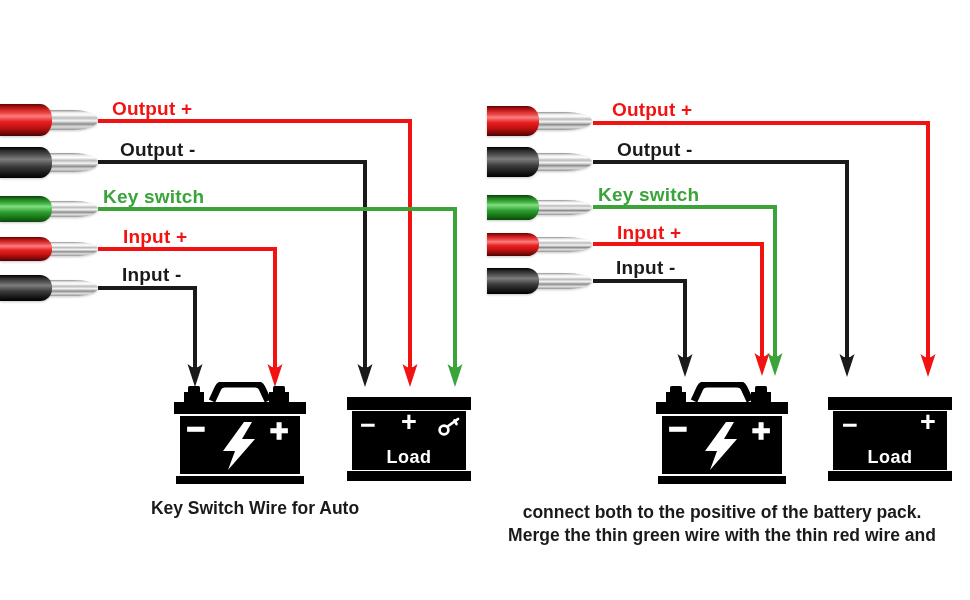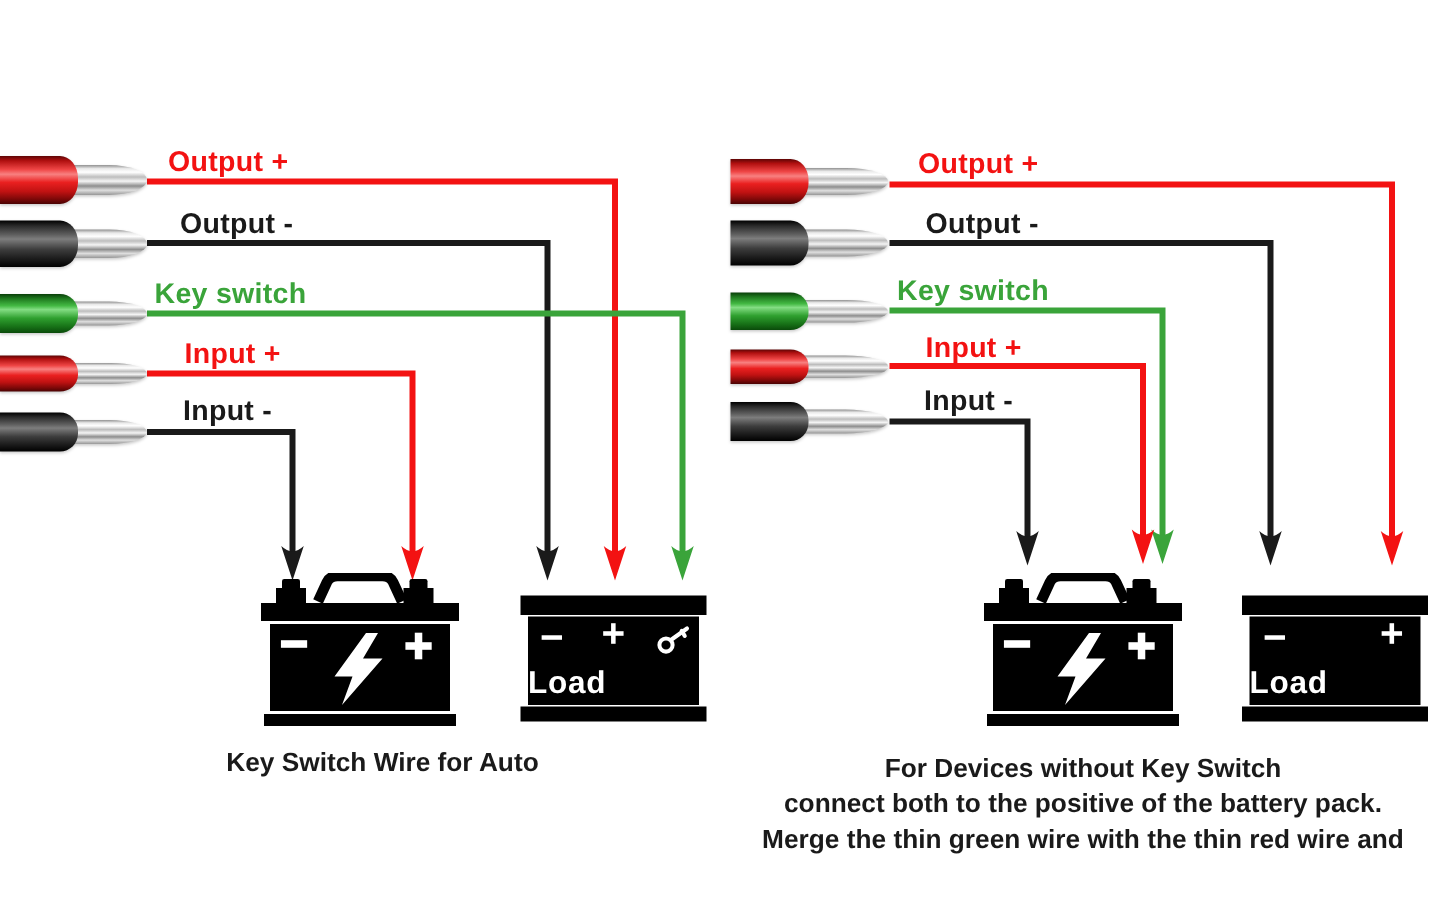--- a/index.html
+++ b/index.html
@@ -39,22 +39,22 @@
   .battery .bolt{fill:#fff;}
   .bat-sym{fill:#fff;stroke:#fff;stroke-width:1.4;font-size:32px;font-weight:bold;
            font-family:"Liberation Sans",sans-serif;}
 
   
   .load{position:absolute;width:124px;}
   .load .topbar{height:13px;background:#000;}
   .load .body{height:59px;background:#000;margin:1px 5px;position:relative;}
   .load .botbar{height:10px;background:#000;margin-top:1px;}
   .lsym{position:absolute;color:#fff;font-weight:bold;font-size:27px;line-height:1.1;}
-  .load-label{position:absolute;left:0;right:0;bottom:2px;color:#fff;
-              font-size:21px;font-weight:bold;letter-spacing:.5px;}
+  .load-label{position:absolute;left:0;right:0;bottom:2px;text-align:center;color:#fff;
+              font-size:18px;font-weight:bold;letter-spacing:.5px;}
   .key-icon{position:absolute;width:27px;height:23px;}
   .key-icon circle,.key-icon line{stroke:#fff;fill:none;stroke-width:2.7;stroke-linecap:round;}
 
   
   .caption{position:absolute;text-align:center;font-weight:bold;color:var(--black);
            font-size:17.5px;line-height:23.4px;}
 </style>
 </head>
 <body>
 
@@ -195,19 +195,18 @@
       <div class="topbar"></div>
       <div class="body">
         <span class="lsym" style="left:9px;top:0">−</span>
         <span class="lsym" style="left:87px;top:-3px">+</span>
         <div class="load-label">Load</div>
       </div>
       <div class="botbar"></div>
     </div>
 
     <div class="caption" style="left:478px;top:501px;width:488px">
-      <div>For Devices without Key Switch</div>
       <div>connect both to the positive of the battery pack.</div>
       <div>Merge the thin green wire with the thin red wire and</div>
     </div>
   </div>
 
 </div>
 
 </body></html>

